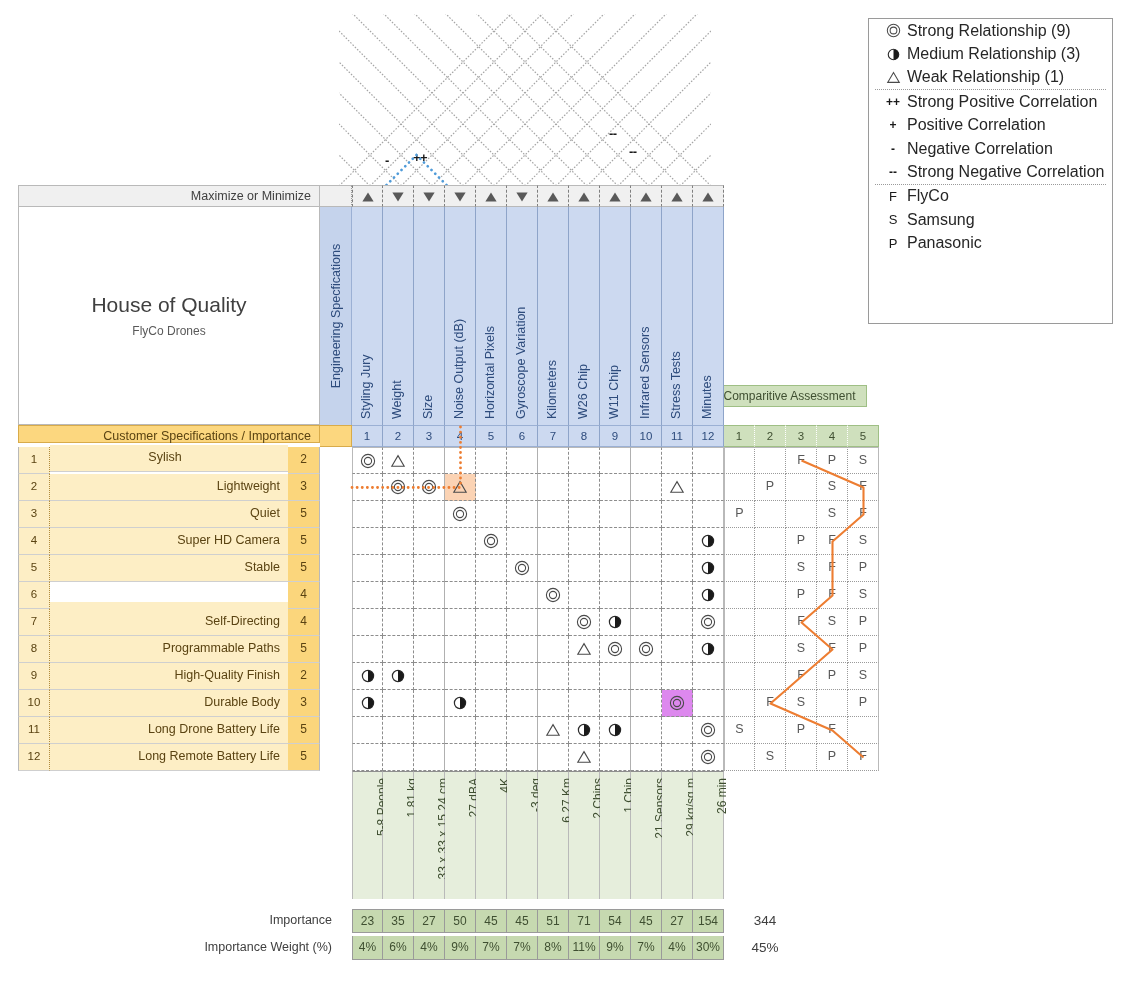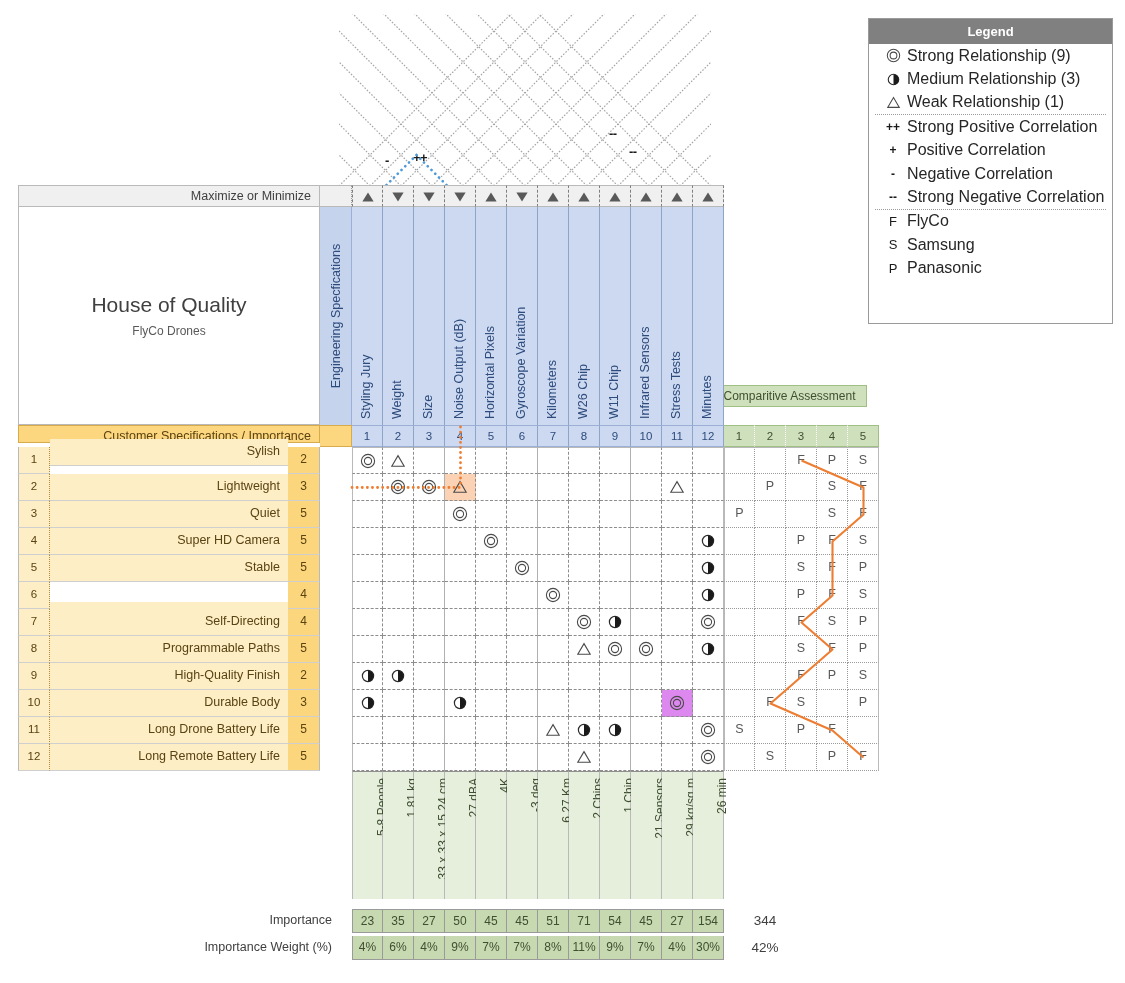--- a/index.html
+++ b/index.html
@@ -337,21 +337,21 @@
     </div>
   <div id="canumhdrs">
       <div class="canumhdr" style="left: 706px;">1</div>
       <div class="canumhdr" style="left: 737px;">2</div>
       <div class="canumhdr" style="left: 768px;">3</div>
       <div class="canumhdr" style="left: 799px;">4</div>
       <div class="canumhdr" style="left: 830px; border-right: 1px solid rgb(159, 191, 133);">5</div>
     </div>
   <div id="crows">
       <div class="cr-idx" style="top: 262px;">1</div>
-      <div class="cr-name" style="top: 254px;">Sylish</div>
+      <div class="cr-name" style="top: 260px; text-align: center;">Sylish</div>
       <div class="cr-imp" style="top: 262px;">2</div>
       <div class="cr-idx" style="top: 289px;">2</div>
       <div class="cr-name" style="top: 289px;">Lightweight</div>
       <div class="cr-imp" style="top: 289px;">3</div>
       <div class="cr-idx" style="top: 316px;">3</div>
       <div class="cr-name" style="top: 316px;">Quiet</div>
       <div class="cr-imp" style="top: 316px;">5</div>
       <div class="cr-idx" style="top: 343px;">4</div>
       <div class="cr-name" style="top: 343px;">Super HD Camera</div>
       <div class="cr-imp" style="top: 343px;">5</div>
@@ -858,34 +858,33 @@
       <div class="impcell" style="left: 396px; top: 751px;">4%</div>
       <div class="impcell" style="left: 427px; top: 751px;">9%</div>
       <div class="impcell" style="left: 458px; top: 751px;">7%</div>
       <div class="impcell" style="left: 489px; top: 751px;">7%</div>
       <div class="impcell" style="left: 520px; top: 751px;">8%</div>
       <div class="impcell" style="left: 551px; top: 751px;">11%</div>
       <div class="impcell" style="left: 582px; top: 751px;">9%</div>
       <div class="impcell" style="left: 613px; top: 751px;">7%</div>
       <div class="impcell" style="left: 644px; top: 751px;">4%</div>
       <div class="impcell" style="left: 675px; top: 751px;">30%</div>
-      <div class="imp-total" style="left: 712px; top: 751px;">42%</div>
+      <div class="imp-total" style="left: 712px; top: 751px;">45%</div>
     </div>
 
   <svg id="traces" style="position:absolute;left:0;top:0;pointer-events:none;" width="860" height="620">
       <line x1="334" y1="302.5" x2="442.5" y2="302.5" stroke="#ed7d31" stroke-width="2.8" stroke-dasharray="0.1 5" stroke-linecap="round"></line>
       <line x1="442.5" y1="242" x2="442.5" y2="302.5" stroke="#ed7d31" stroke-width="2.8" stroke-dasharray="0.1 5" stroke-linecap="round"></line>
     </svg>
   <svg id="catrace" style="position:absolute;left:0;top:0;pointer-events:none;" width="860" height="620">
       <polyline points="783.5,275.5 845.5,302.5 845.5,329.5 814.5,356.5 814.5,383.5 814.5,410.5 783.5,437.5 814.5,464.5 783.5,491.5 752.5,518.5 814.5,545.5 845.5,572.5" fill="none" stroke="#ed7d31" stroke-width="2.1" stroke-linejoin="round"></polyline>
     </svg>
 </div>
 
 <div id="legend">
-  <div id="legend-title">Legend</div>
   <div id="legend-body">
       <div class="leg-row">
         <div class="leg-sym" style="line-height: 0;"><span style="display:inline-block;"><svg class="ic" width="15" height="15" viewBox="0 0 16 16">
               <circle cx="8" cy="8" r="6.6" fill="none" stroke="#4a4a4a" stroke-width="1.1"></circle>
               <circle cx="8" cy="8" r="3.6" fill="none" stroke="#4a4a4a" stroke-width="1.1"></circle>
             </svg></span></div>
         <div class="leg-txt">Strong Relationship (9)</div>
       </div>
       <div class="leg-row">
         <div class="leg-sym" style="line-height: 0;"><span style="display:inline-block;"><svg class="ic" width="15" height="15" viewBox="0 0 16 16">

